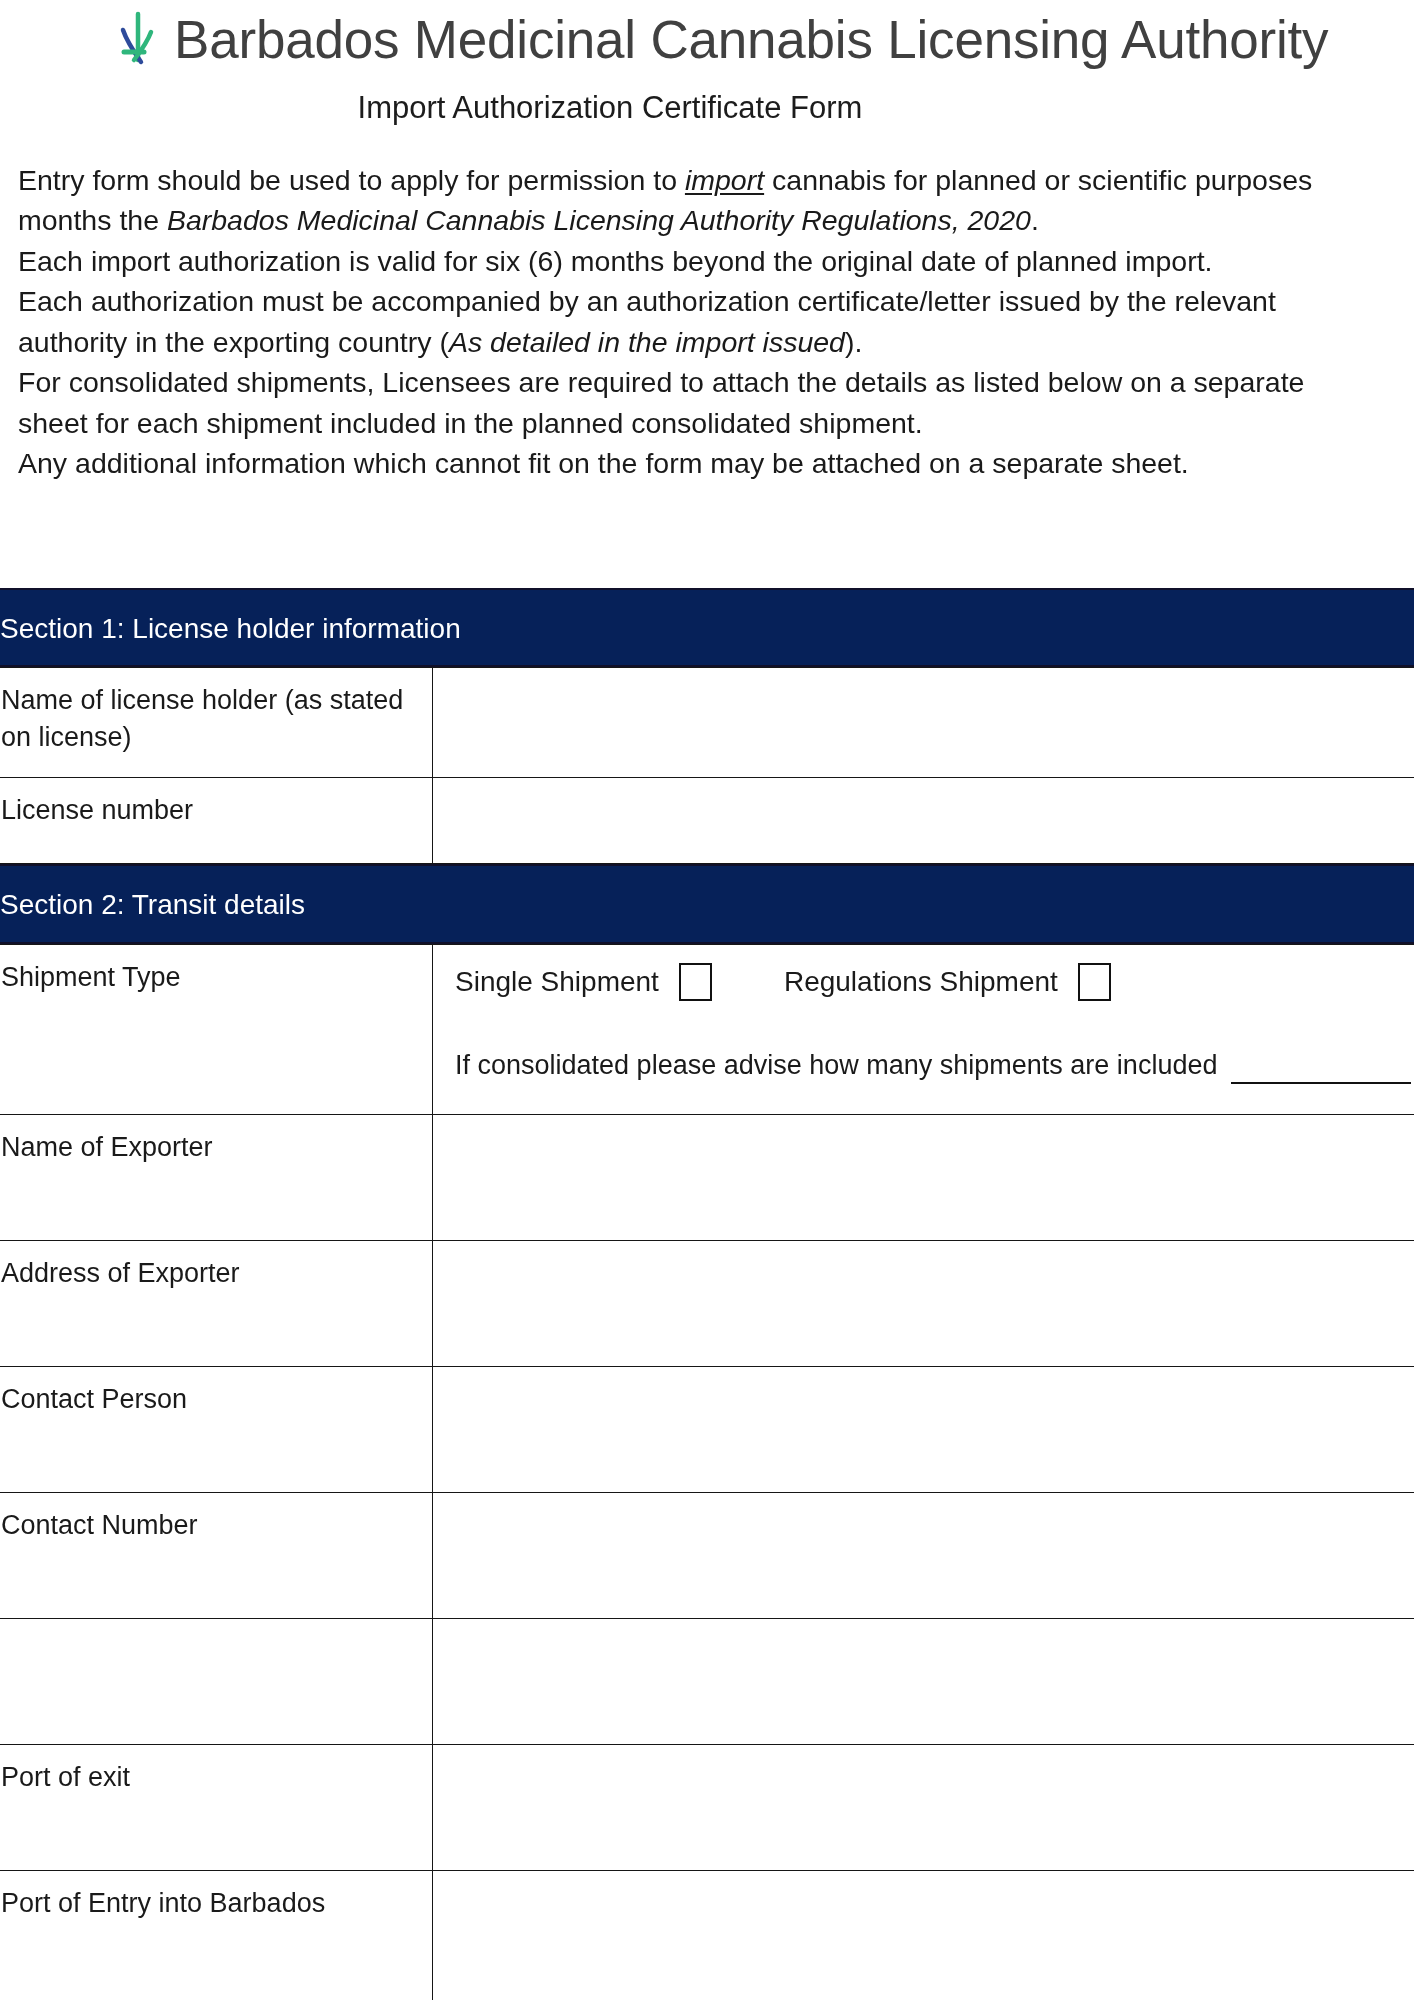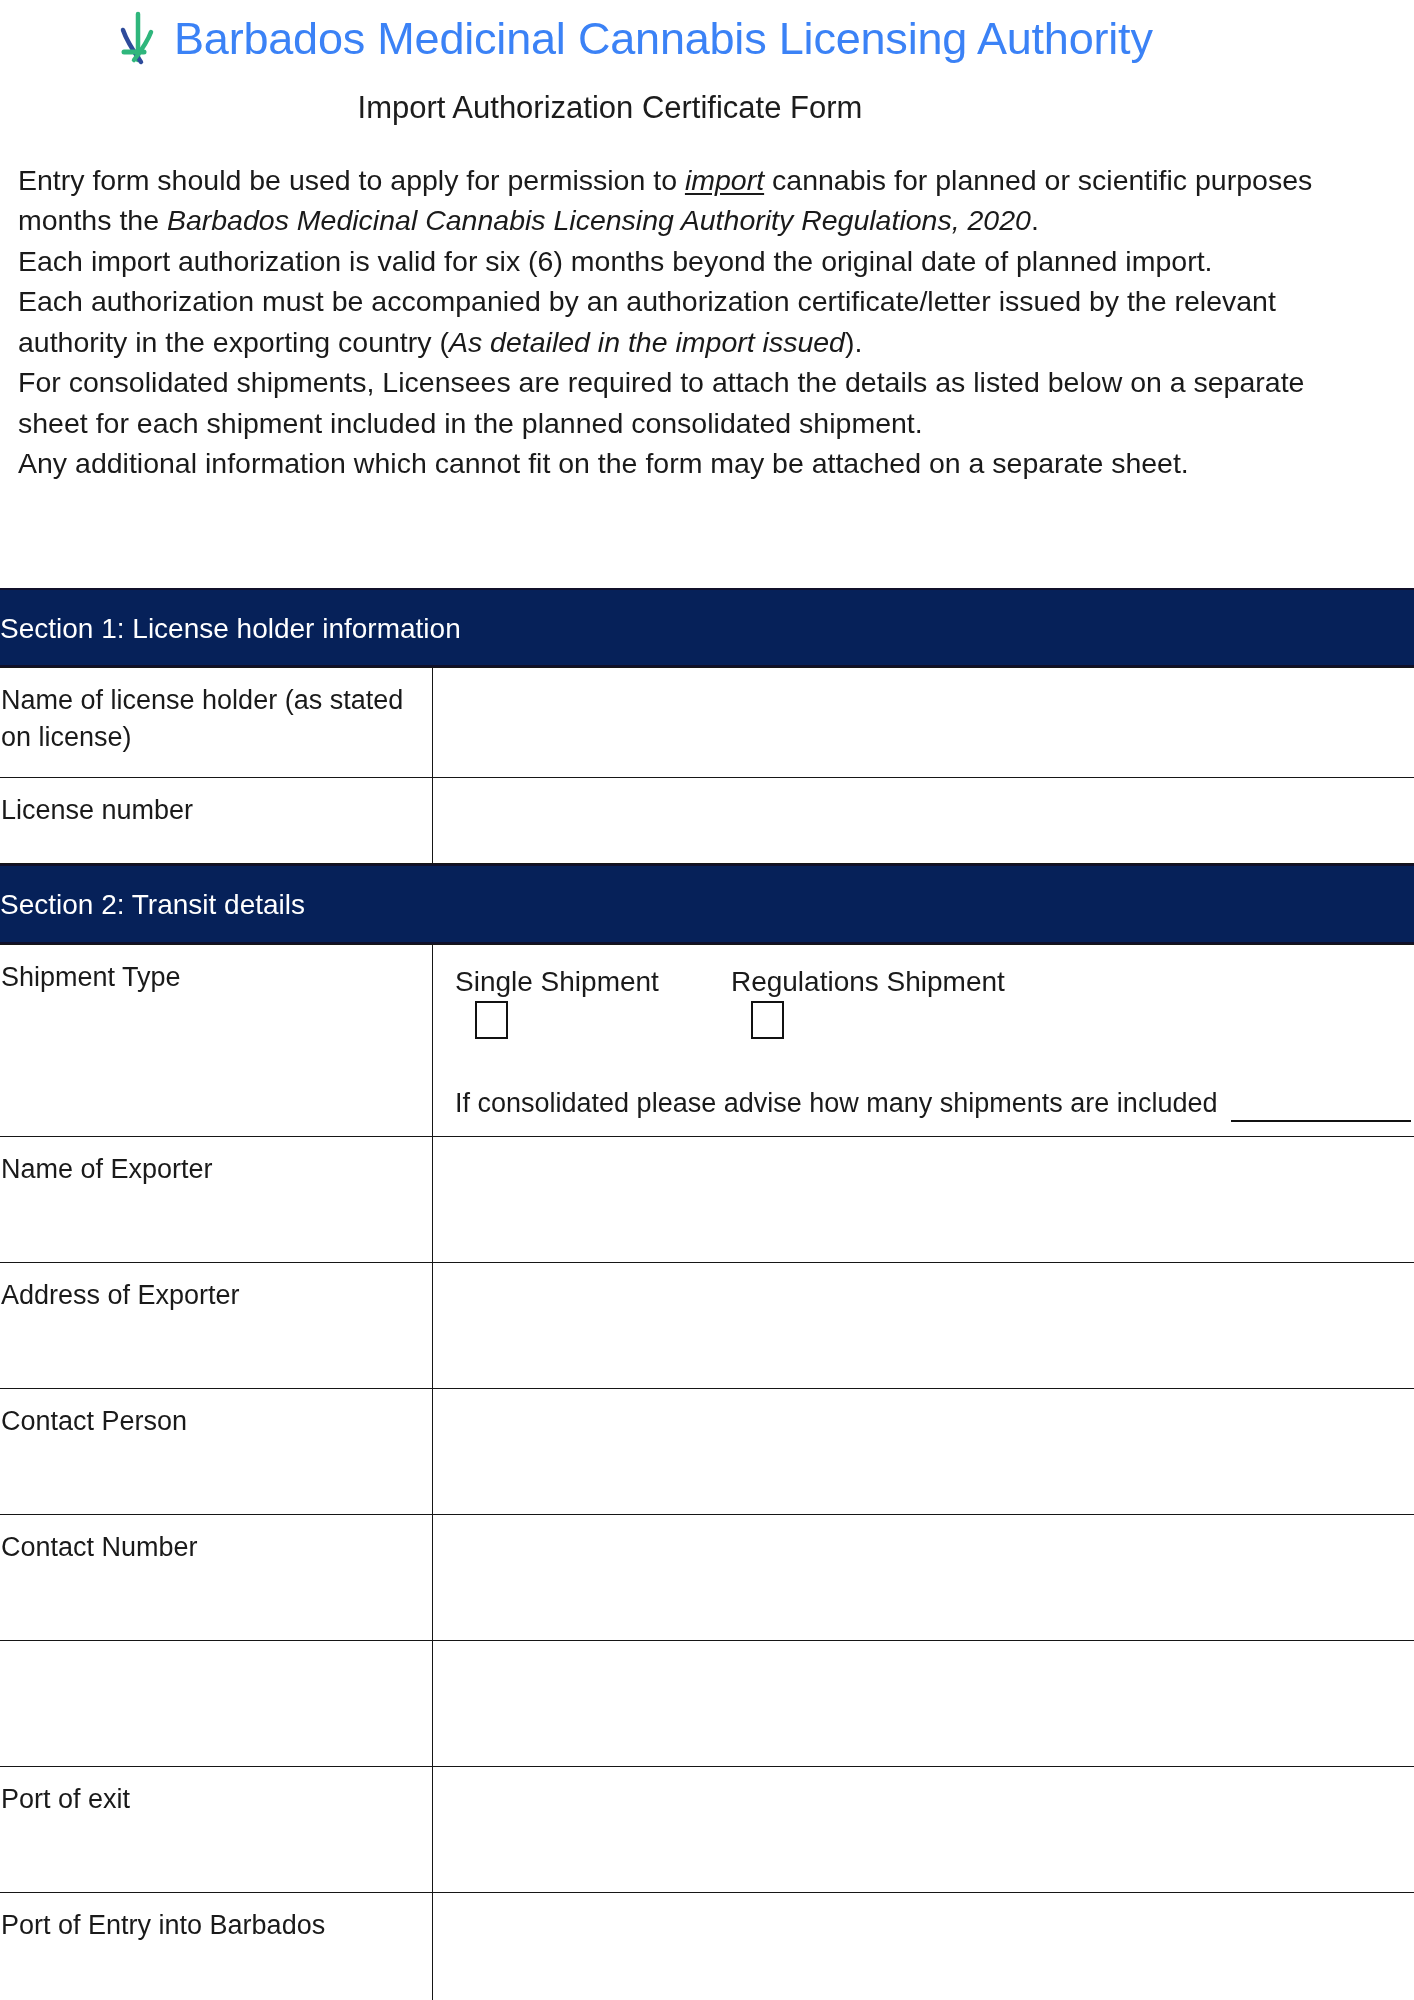--- a/index.html
+++ b/index.html
@@ -36,24 +36,24 @@
   }
   .leaf-logo {
     width: 46px;
     height: 62px;
     flex: 0 0 46px;
     margin-right: 18px;
     position: relative;
     top: 2px;
   }
   .doc-title {
-    font-size: 45px;
+    font-size: 53px;
     font-weight: 400;
     letter-spacing: -0.2px;
-    color: #3b82f6;
+    color: #404040;
     white-space: nowrap;
   }
   .doc-subtitle {
     text-align: center;
     font-size: 31px;
     font-weight: 400;
     color: #1c1c1c;
     margin-top: 20px;
     padding-right: 240px;
   }
@@ -115,21 +115,21 @@
   .shiptype {
     padding-left: 22px !important;
     padding-top: 18px !important;
   }
   .ship-line1 {
     display: flex;
     align-items: center;
     font-size: 28px;
     white-space: nowrap;
   }
-  .ship-opt { display: inline-flex; align-items: flex-start; flex-direction: column; }
+  .ship-opt { display: inline-flex; align-items: flex-end; }
   .ship-opt .cb {
     display: inline-block;
     width: 33px;
     height: 38px;
     border: 2.5px solid #111111;
     background: #ffffff;
     margin-left: 20px;
   }
   .ship-gap { width: 72px; }
   .ship-line2 {

